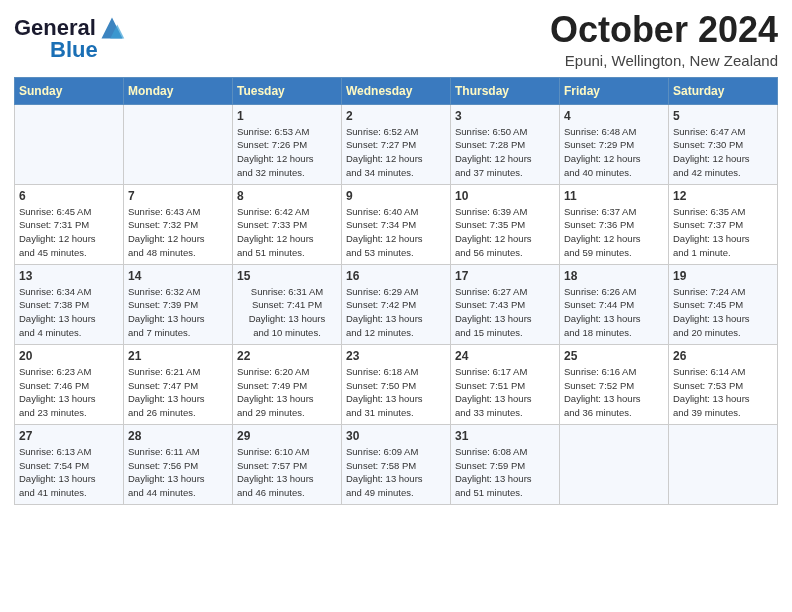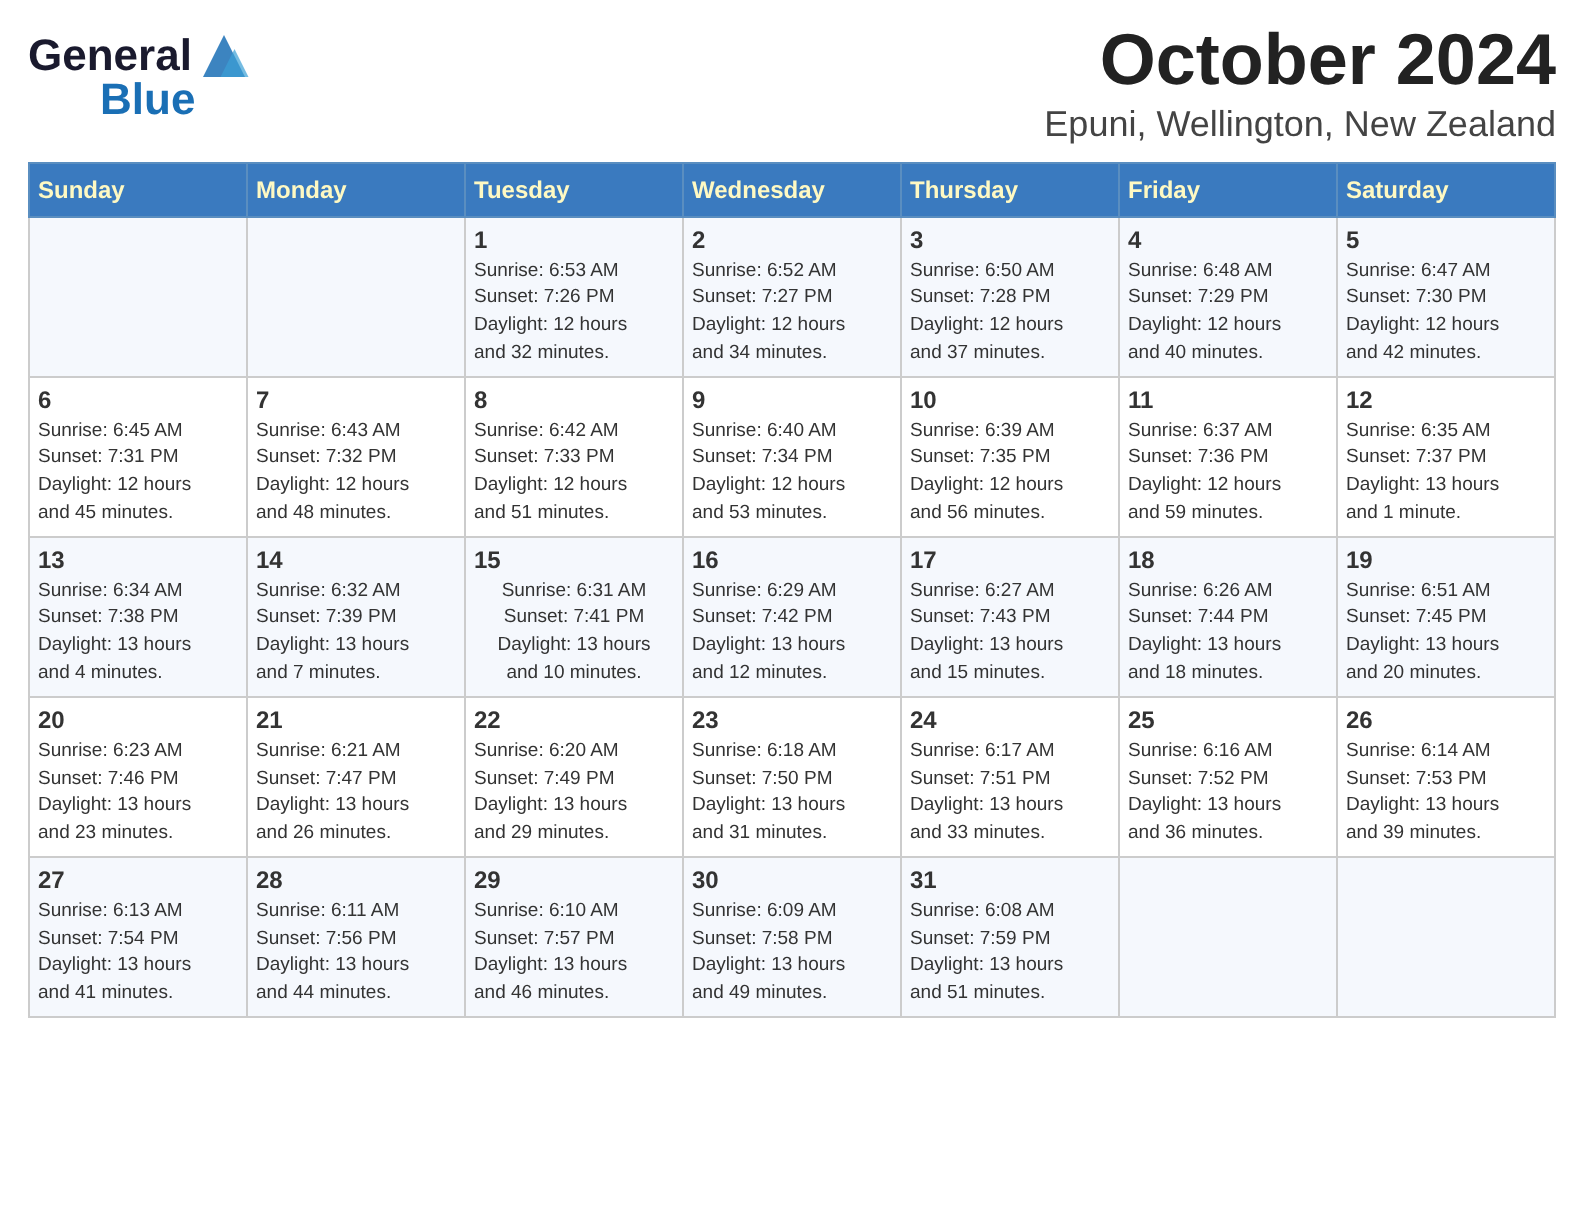--- a/index.html
+++ b/index.html
@@ -38,21 +38,21 @@
     .title-block {
       text-align: right;
     }
     .month-title {
       font-size: 36px;
       font-weight: bold;
       color: #222;
       line-height: 1.1;
     }
     .subtitle {
-      font-size: 18px;
+      font-size: 15px;
       color: #444;
       margin-top: 2px;
     }
     table {
       width: 100%;
       border-collapse: collapse;
       table-layout: fixed;
     }
     thead tr th {
       background-color: #3a7abf;
@@ -259,21 +259,21 @@
           </td>
           <td>
             <span class="day-num">18</span>
             <div class="day-info" style="white-space: pre-line;">Sunrise: 6:26 AM
 Sunset: 7:44 PM
 Daylight: 13 hours
 and 18 minutes.</div>
           </td>
           <td>
             <span class="day-num">19</span>
-            <div class="day-info" style="white-space: pre-line;">Sunrise: 6:51 AM
+            <div class="day-info" style="white-space: pre-line;">Sunrise: 7:24 AM
 Sunset: 7:45 PM
 Daylight: 13 hours
 and 20 minutes.</div>
           </td>
         </tr>
         <tr>
           <td>
             <span class="day-num">20</span>
             <div class="day-info" style="white-space: pre-line;">Sunrise: 6:23 AM
 Sunset: 7:46 PM

